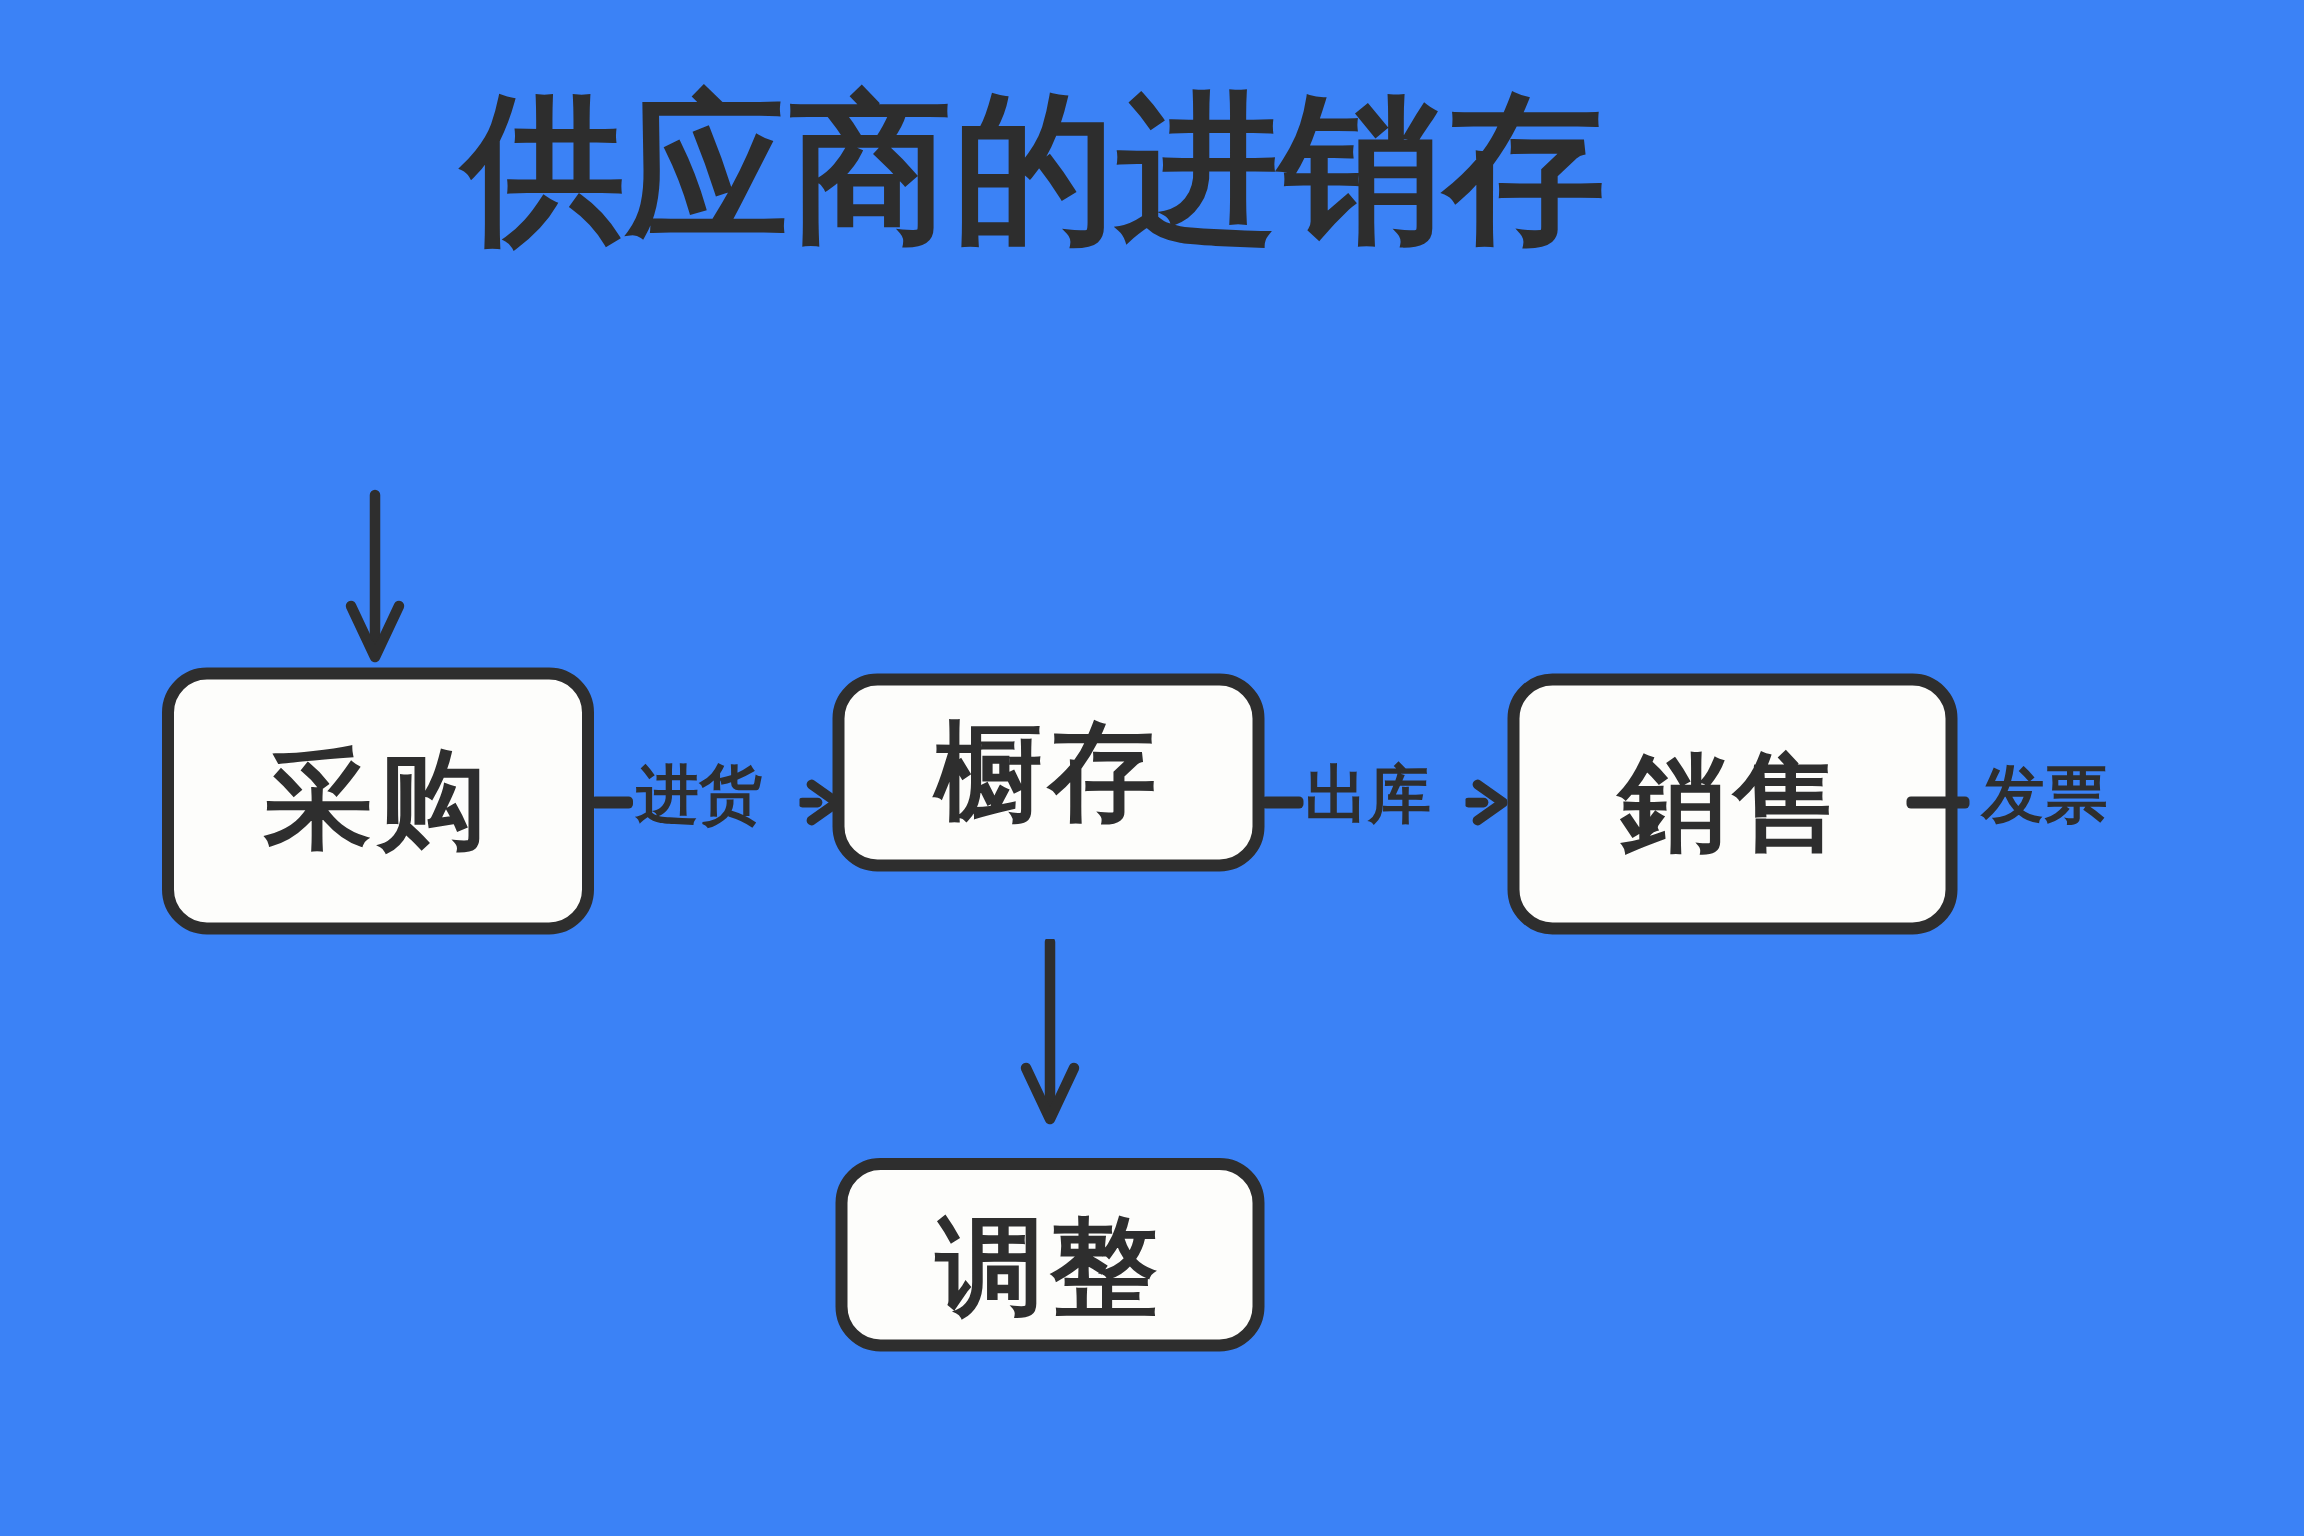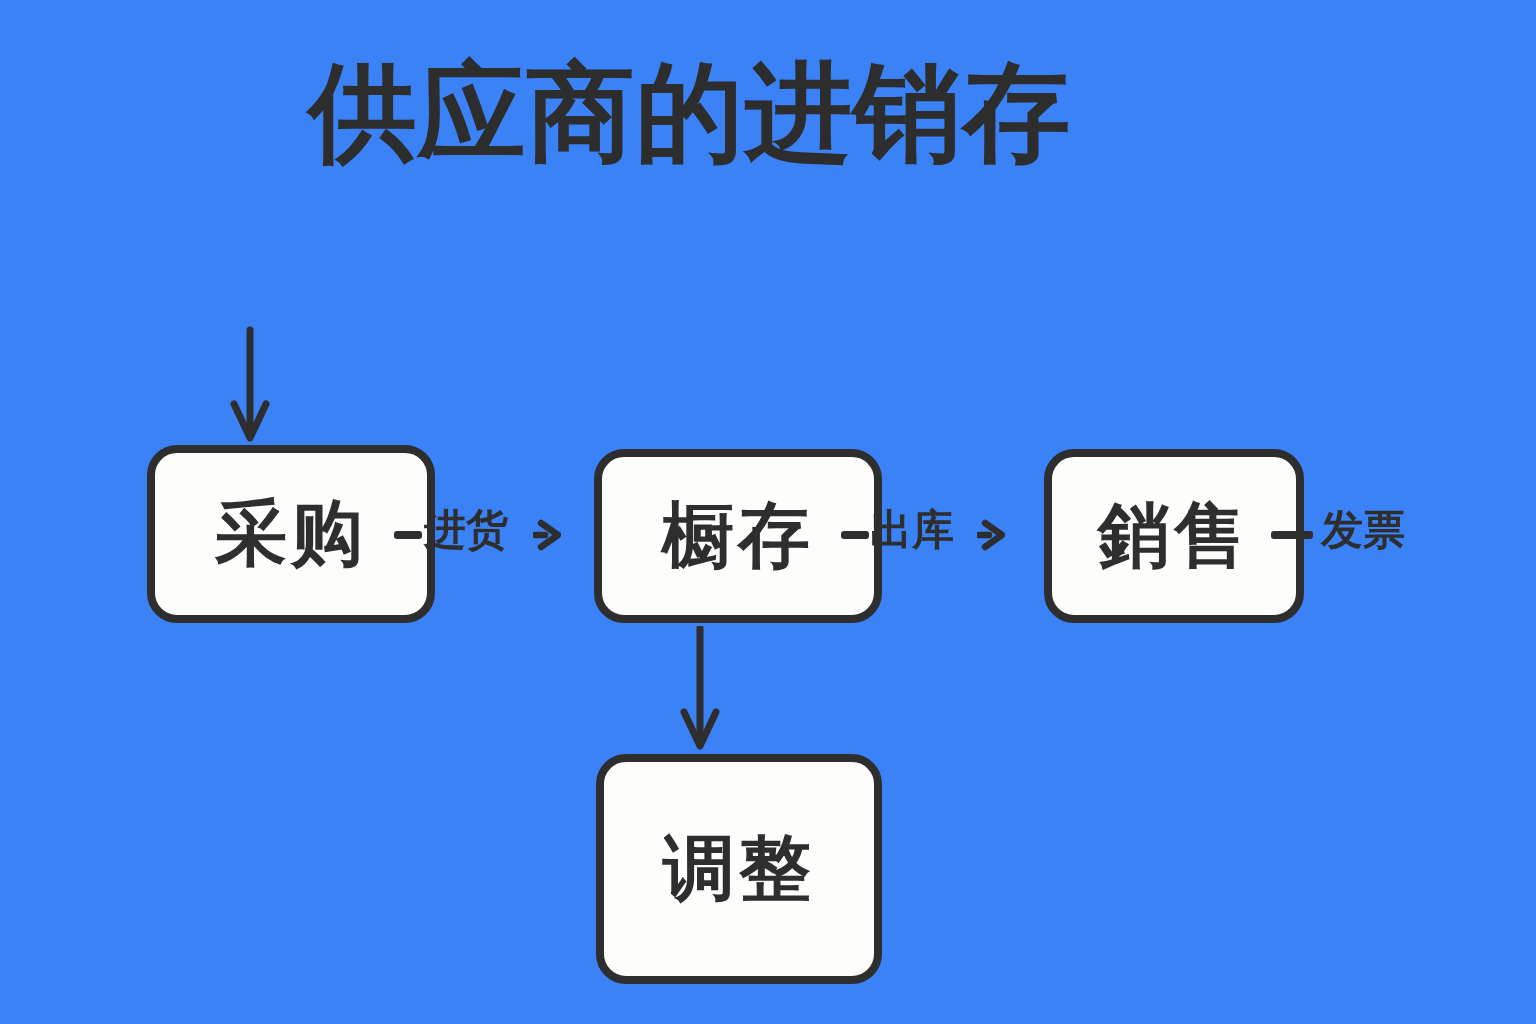--- a/index.html
+++ b/index.html
@@ -39,21 +39,20 @@
   }
   .node {
     position: absolute;
     box-sizing: border-box;
     border: 8px solid #2e2e2e;
     border-radius: 30px;
     background: #fdfdfb;
     display: flex;
     align-items: center;
     justify-content: center;
-    margin-left: 39px;
   }
   .node-label {
     font-size: 72px;
     font-weight: 700;
     color: #2e2e2e;
     letter-spacing: 4px;
     white-space: nowrap;
   }
   .edge-dash {
     position: absolute;
@@ -97,40 +96,40 @@
     <span class="node-label">采购</span>
   </div>
 
   <div class="edge-dash" style="left:394px; top:531px; width:28px;"></div>
   <div class="edge-label" style="left:424px; top:508px;">进货</div>
   <svg class="arrow-svg" style="left:533px; top:515px;" width="28" height="40" viewBox="0 0 28 40">
     <path d="M2 20 L12 20" stroke-width="6.5"></path>
     <path d="M8 8 L25 20 L8 32" stroke-width="6.5"></path>
   </svg>
 
-  <div class="node" style="left:555px; top:449px; width:288px; height:174px;">
+  <div class="node" style="left:555px; top:449px; width:288px; height:132px;">
     <span class="node-label">橱存</span>
   </div>
 
   <div class="edge-dash" style="left:841px; top:531px; width:28px;"></div>
   <div class="edge-label" style="left:870px; top:508px;">出库</div>
   <svg class="arrow-svg" style="left:977px; top:515px;" width="28" height="40" viewBox="0 0 28 40">
     <path d="M2 20 L12 20" stroke-width="6.5"></path>
     <path d="M8 8 L25 20 L8 32" stroke-width="6.5"></path>
   </svg>
 
-  <div class="node" style="left:1005px; top:449px; width:260px; height:174px;">
+  <div class="node" style="left:1005px; top:449px; width:300px; height:174px;">
     <span class="node-label">銷售</span>
   </div>
 
   <div class="edge-dash" style="left:1271px; top:531px; width:42px;"></div>
   <div class="edge-label" style="left:1321px; top:508px;">发票</div>
 
   <svg class="arrow-svg" style="left:678px; top:626px;" width="44" height="126" viewBox="0 0 44 126">
     <line x1="22" y1="2" x2="22" y2="112" stroke-width="7"></line>
     <path d="M6 86 L22 120 L38 86" stroke-width="7"></path>
   </svg>
 
-  <div class="node" style="left:557px; top:754px; width:286px; height:230px;">
+  <div class="node" style="left:557px; top:772px; width:286px; height:129px;align-items:flex-end;">
     <span class="node-label">调整</span>
   </div>
 
 </div>
 
 </body></html>

